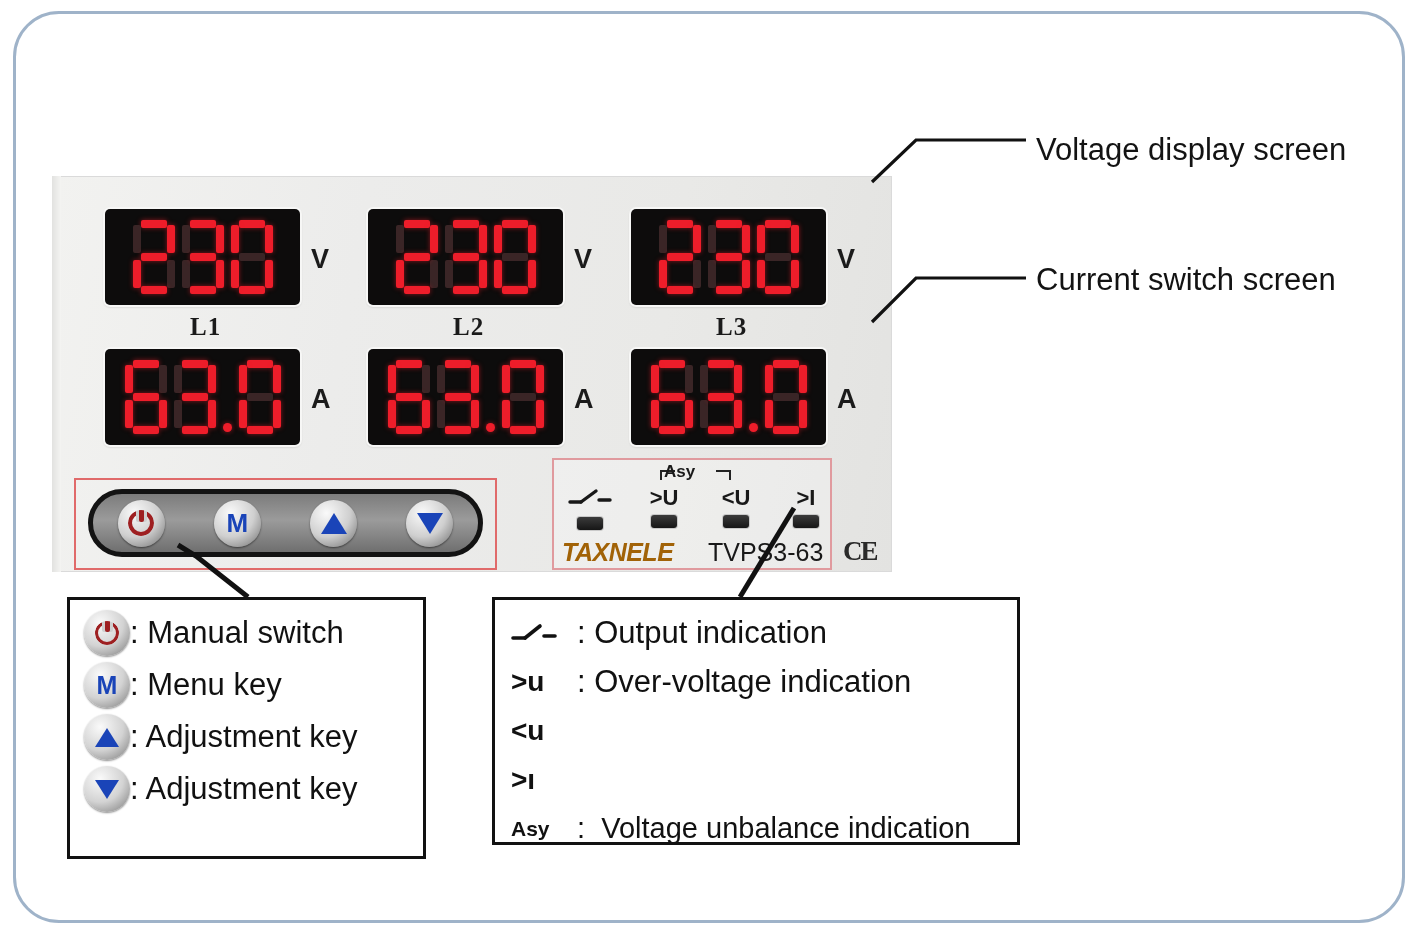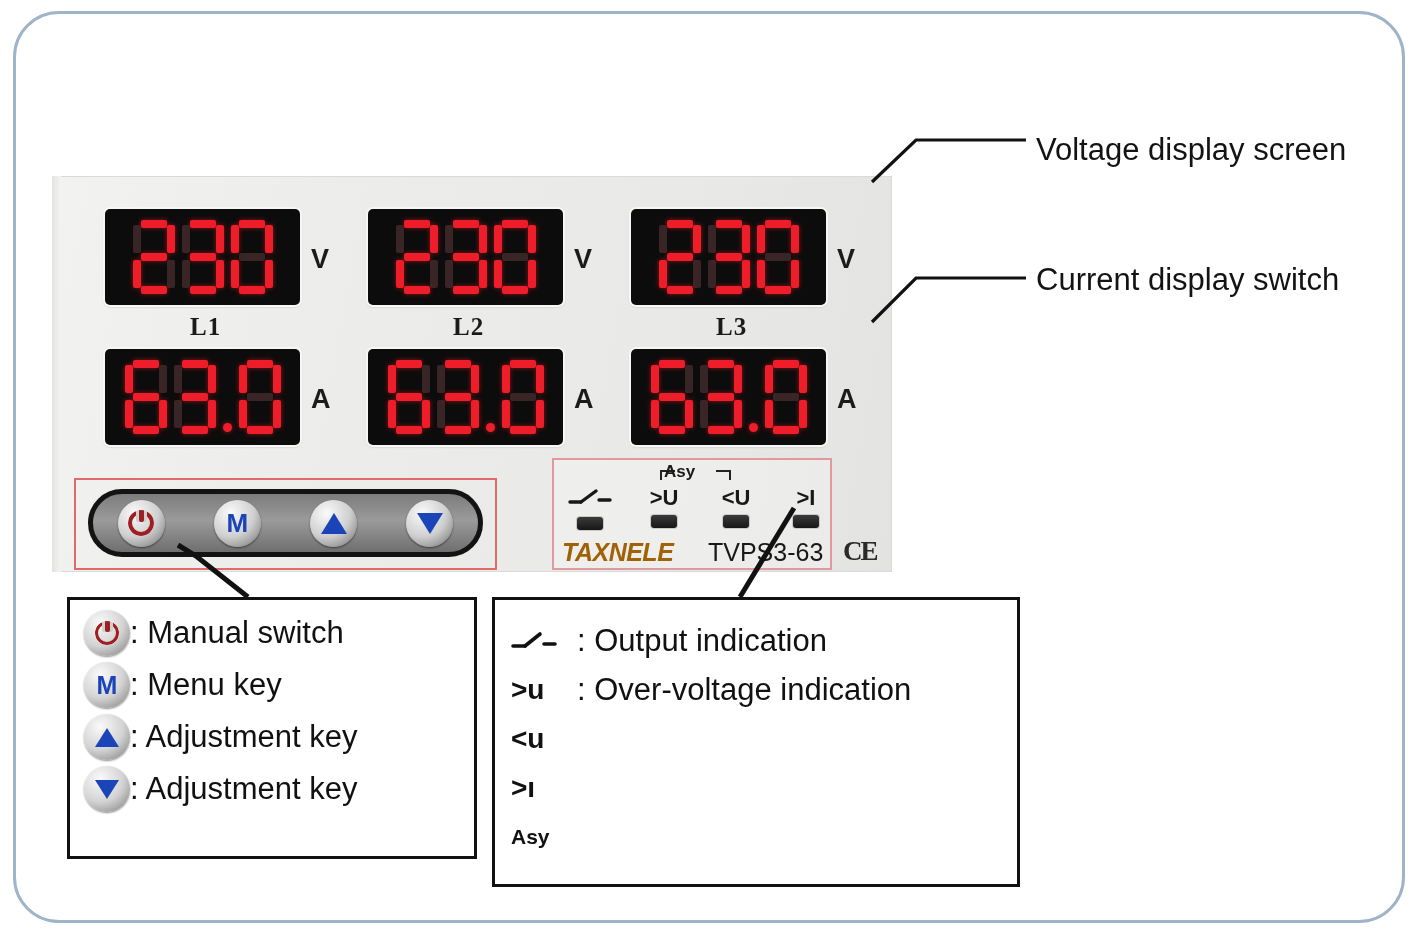--- a/index.html
+++ b/index.html
@@ -366,23 +366,23 @@
 
 <svg class="lead">
   <polyline points="872,182 916,140 1026,140" fill="none" stroke="#111" stroke-width="3.2"></polyline>
   <polyline points="872,322 916,278 1026,278" fill="none" stroke="#111" stroke-width="3.2"></polyline>
   <polyline points="178,545 196,556 248,597" fill="none" stroke="#111" stroke-width="5"></polyline>
   <line x1="800,0"></line>
   <polyline points="794,508 740,597" fill="none" stroke="#111" stroke-width="5"></polyline>
 </svg>
 
 <div class="callout" style="left:1036px;top:124px;margin-top:8px;">Voltage display screen</div>
-<div class="callout" style="left:1036px;top:262px;">Current display switch</div>
-
-<div class="legend" style="left:67px;top:597px;width:410px;height:262px;padding:10px 0 0 14px;">
+<div class="callout" style="left:1036px;top:262px;">Current switch screen</div>
+
+<div class="legend" style="left:67px;top:597px;width:359px;height:262px;padding:10px 0 0 14px;">
   <div class="legrow" style="margin-bottom:6px;">
     <span class="legkey">
       <span class="pwr" style="width:24px;height:24px;border-width:3.5px;"></span>
     </span>
     <span class="legtext"><span>: </span><span>Manual switch</span></span>
   </div>
   <div class="legrow" style="margin-bottom:6px;">
     <span class="legkey">
       <span class="lbl">M</span>
     </span>
@@ -395,21 +395,21 @@
     <span class="legtext"><span>: </span><span>Adjustment key</span></span>
   </div>
   <div class="legrow">
     <span class="legkey">
       <span class="tri down" style="border-left-width:12px;border-right-width:12px;border-top-width:19px;"></span>
     </span>
     <span class="legtext"><span>: </span><span>Adjustment key</span></span>
   </div>
 </div>
 
-<div class="legend" style="left:492px;top:597px;width:528px;height:290px;padding:16px 0 0 16px;">
+<div class="legend" style="left:492px;top:597px;width:528px;height:248px;padding:8px 0 0 16px;">
   <div class="legrow" style="height:49px;">
     <span class="legsym">
       <svg width="46" height="20" viewBox="0 0 46 20">
         <line x1="2" y1="16" x2="14" y2="16" stroke="#111" stroke-width="3.6" stroke-linecap="round"></line>
         <line x1="14" y1="16" x2="29" y2="4" stroke="#111" stroke-width="3.6" stroke-linecap="round"></line>
         <line x1="33" y1="14" x2="44" y2="14" stroke="#111" stroke-width="3.6" stroke-linecap="round"></line>
       </svg>
     </span>
     <span class="legtext"><span>: </span><span>Output indication</span></span>
   </div>
@@ -418,14 +418,15 @@
     <span class="legtext"><span>: </span><span>Over-voltage indication</span></span>
   </div>
   <div class="legrow" style="height:49px;">
     <span class="legsym">&lt;u</span>
   </div>
   <div class="legrow" style="height:49px;">
     <span class="legsym">&gt;ı</span>
   </div>
   <div class="legrow" style="height:49px;">
     <span class="legsym small" style="font-weight:700;">Asy</span>
+    <span class="legtext" style="font-size:29px;"><span>: </span>&nbsp;<span>Voltage unbalance indication</span></span>
   </div>
 </div>
 
 </body></html>

